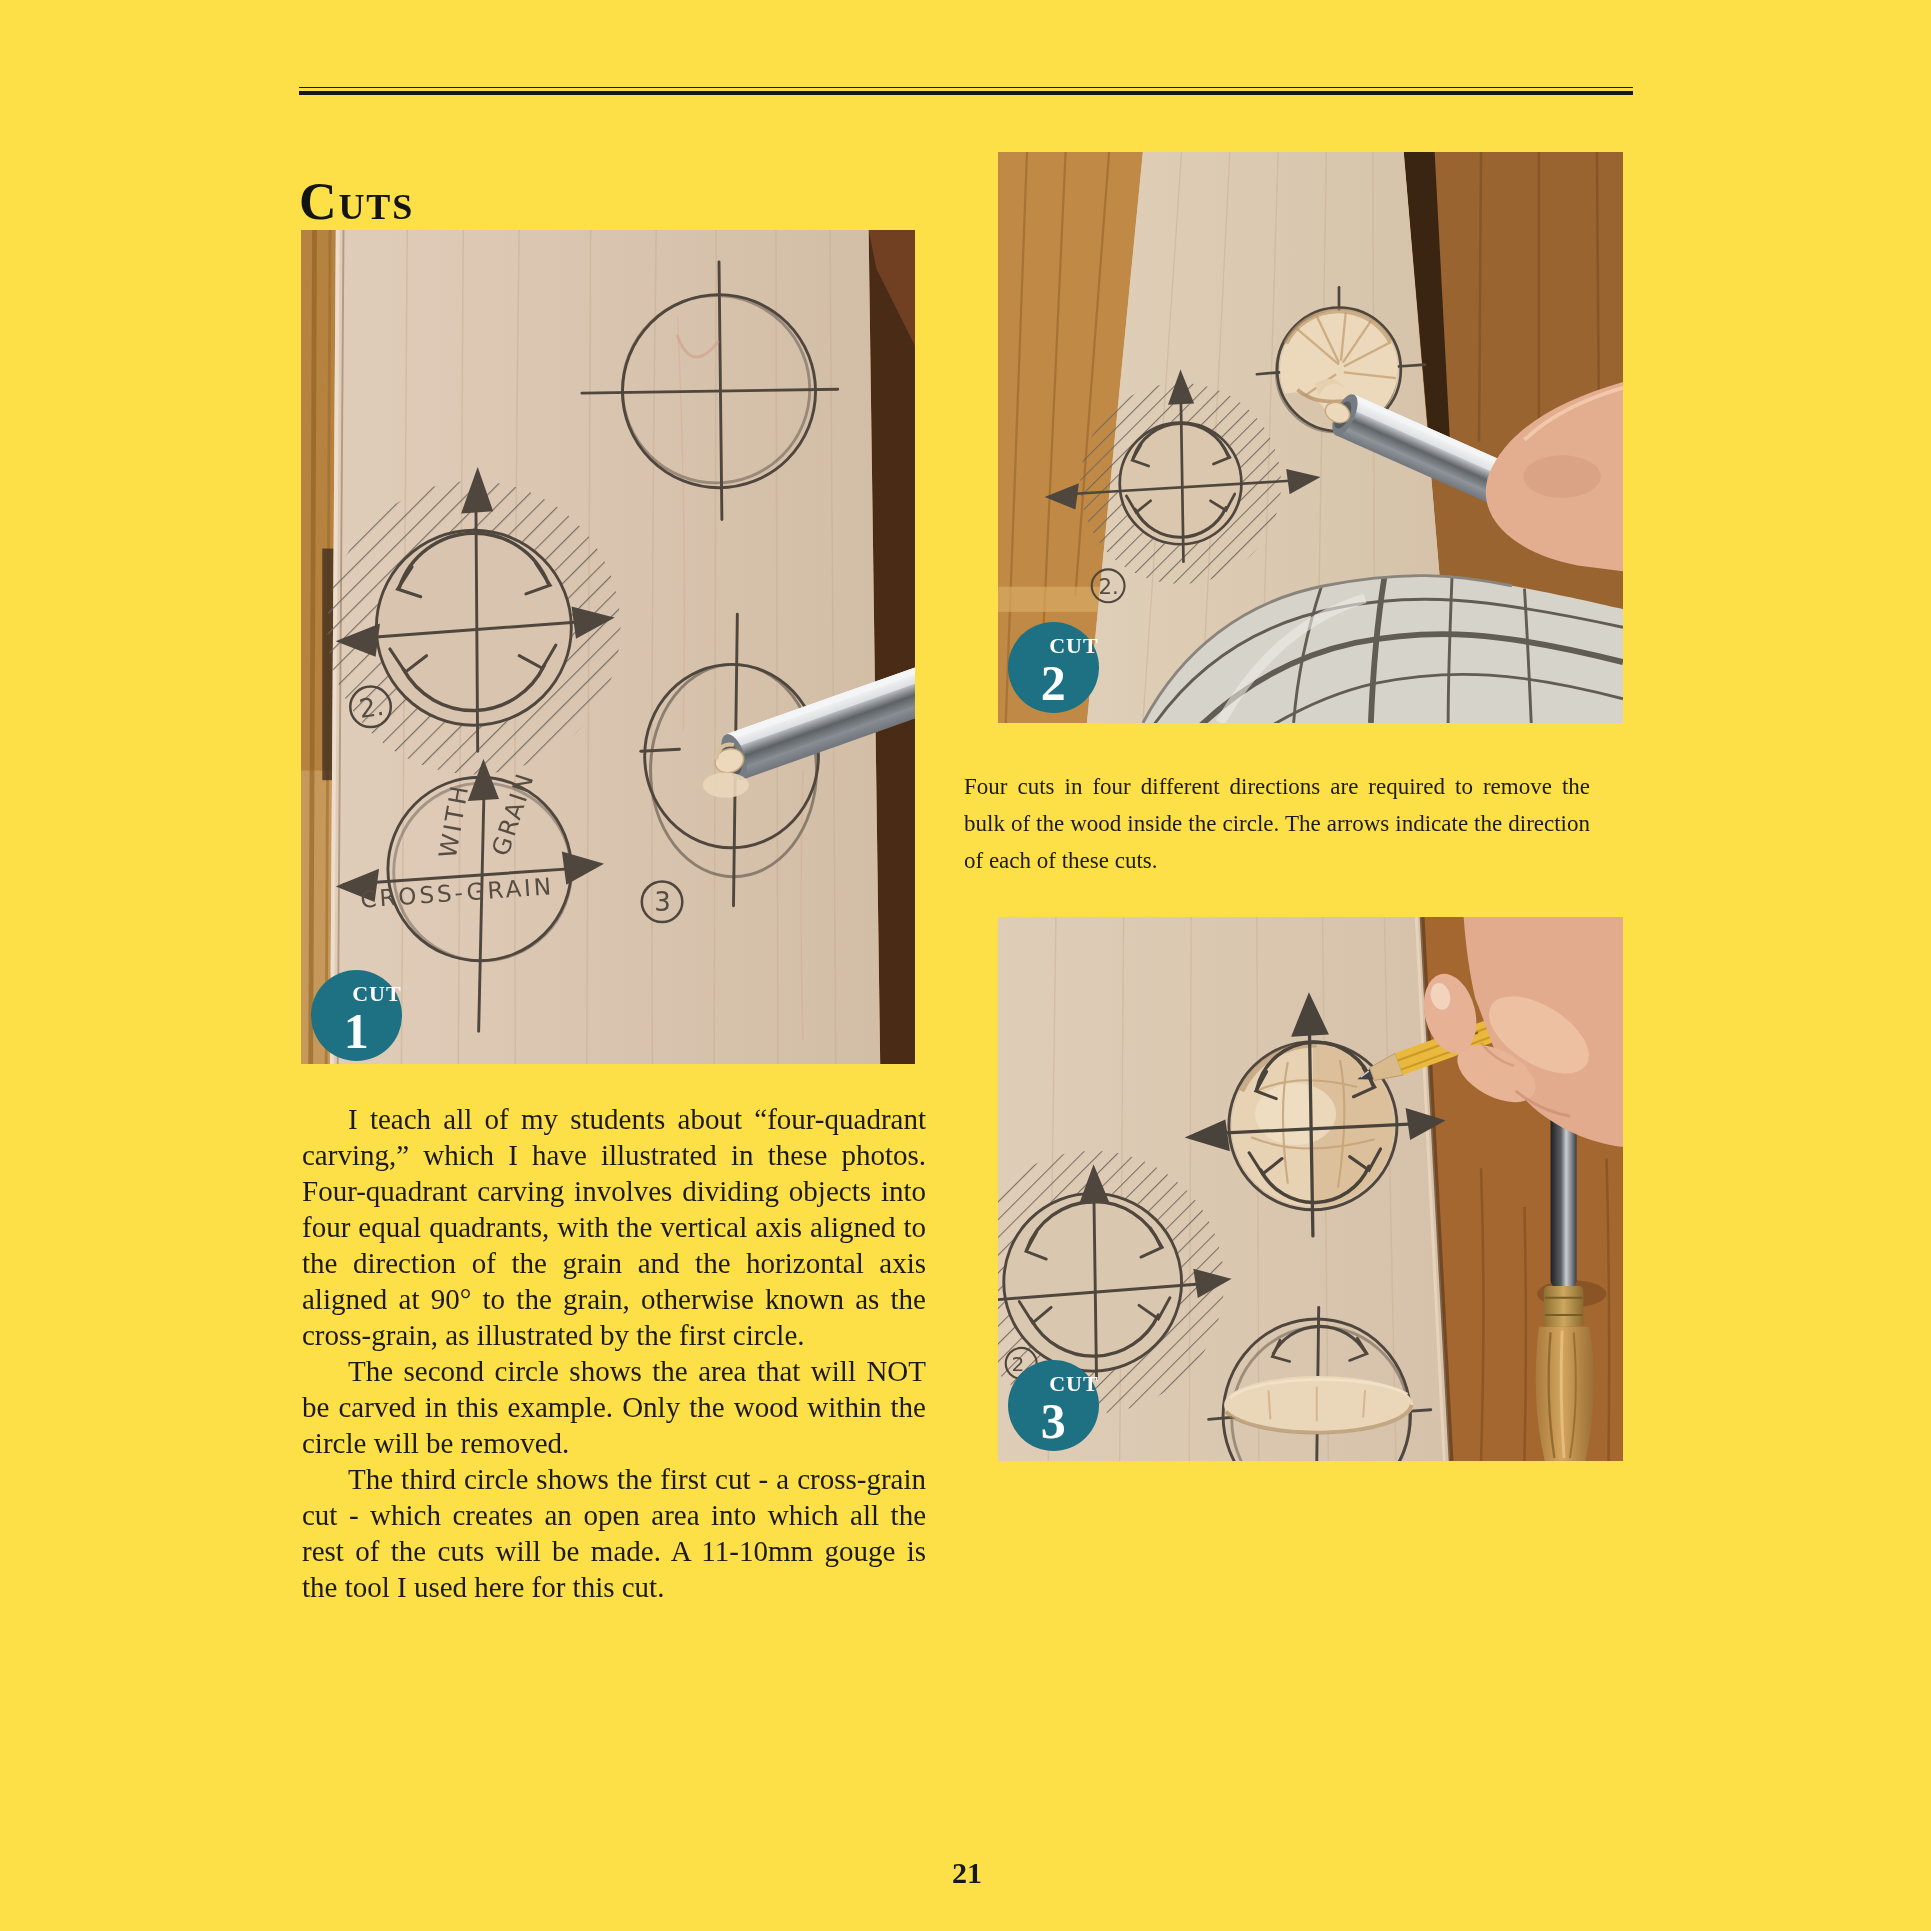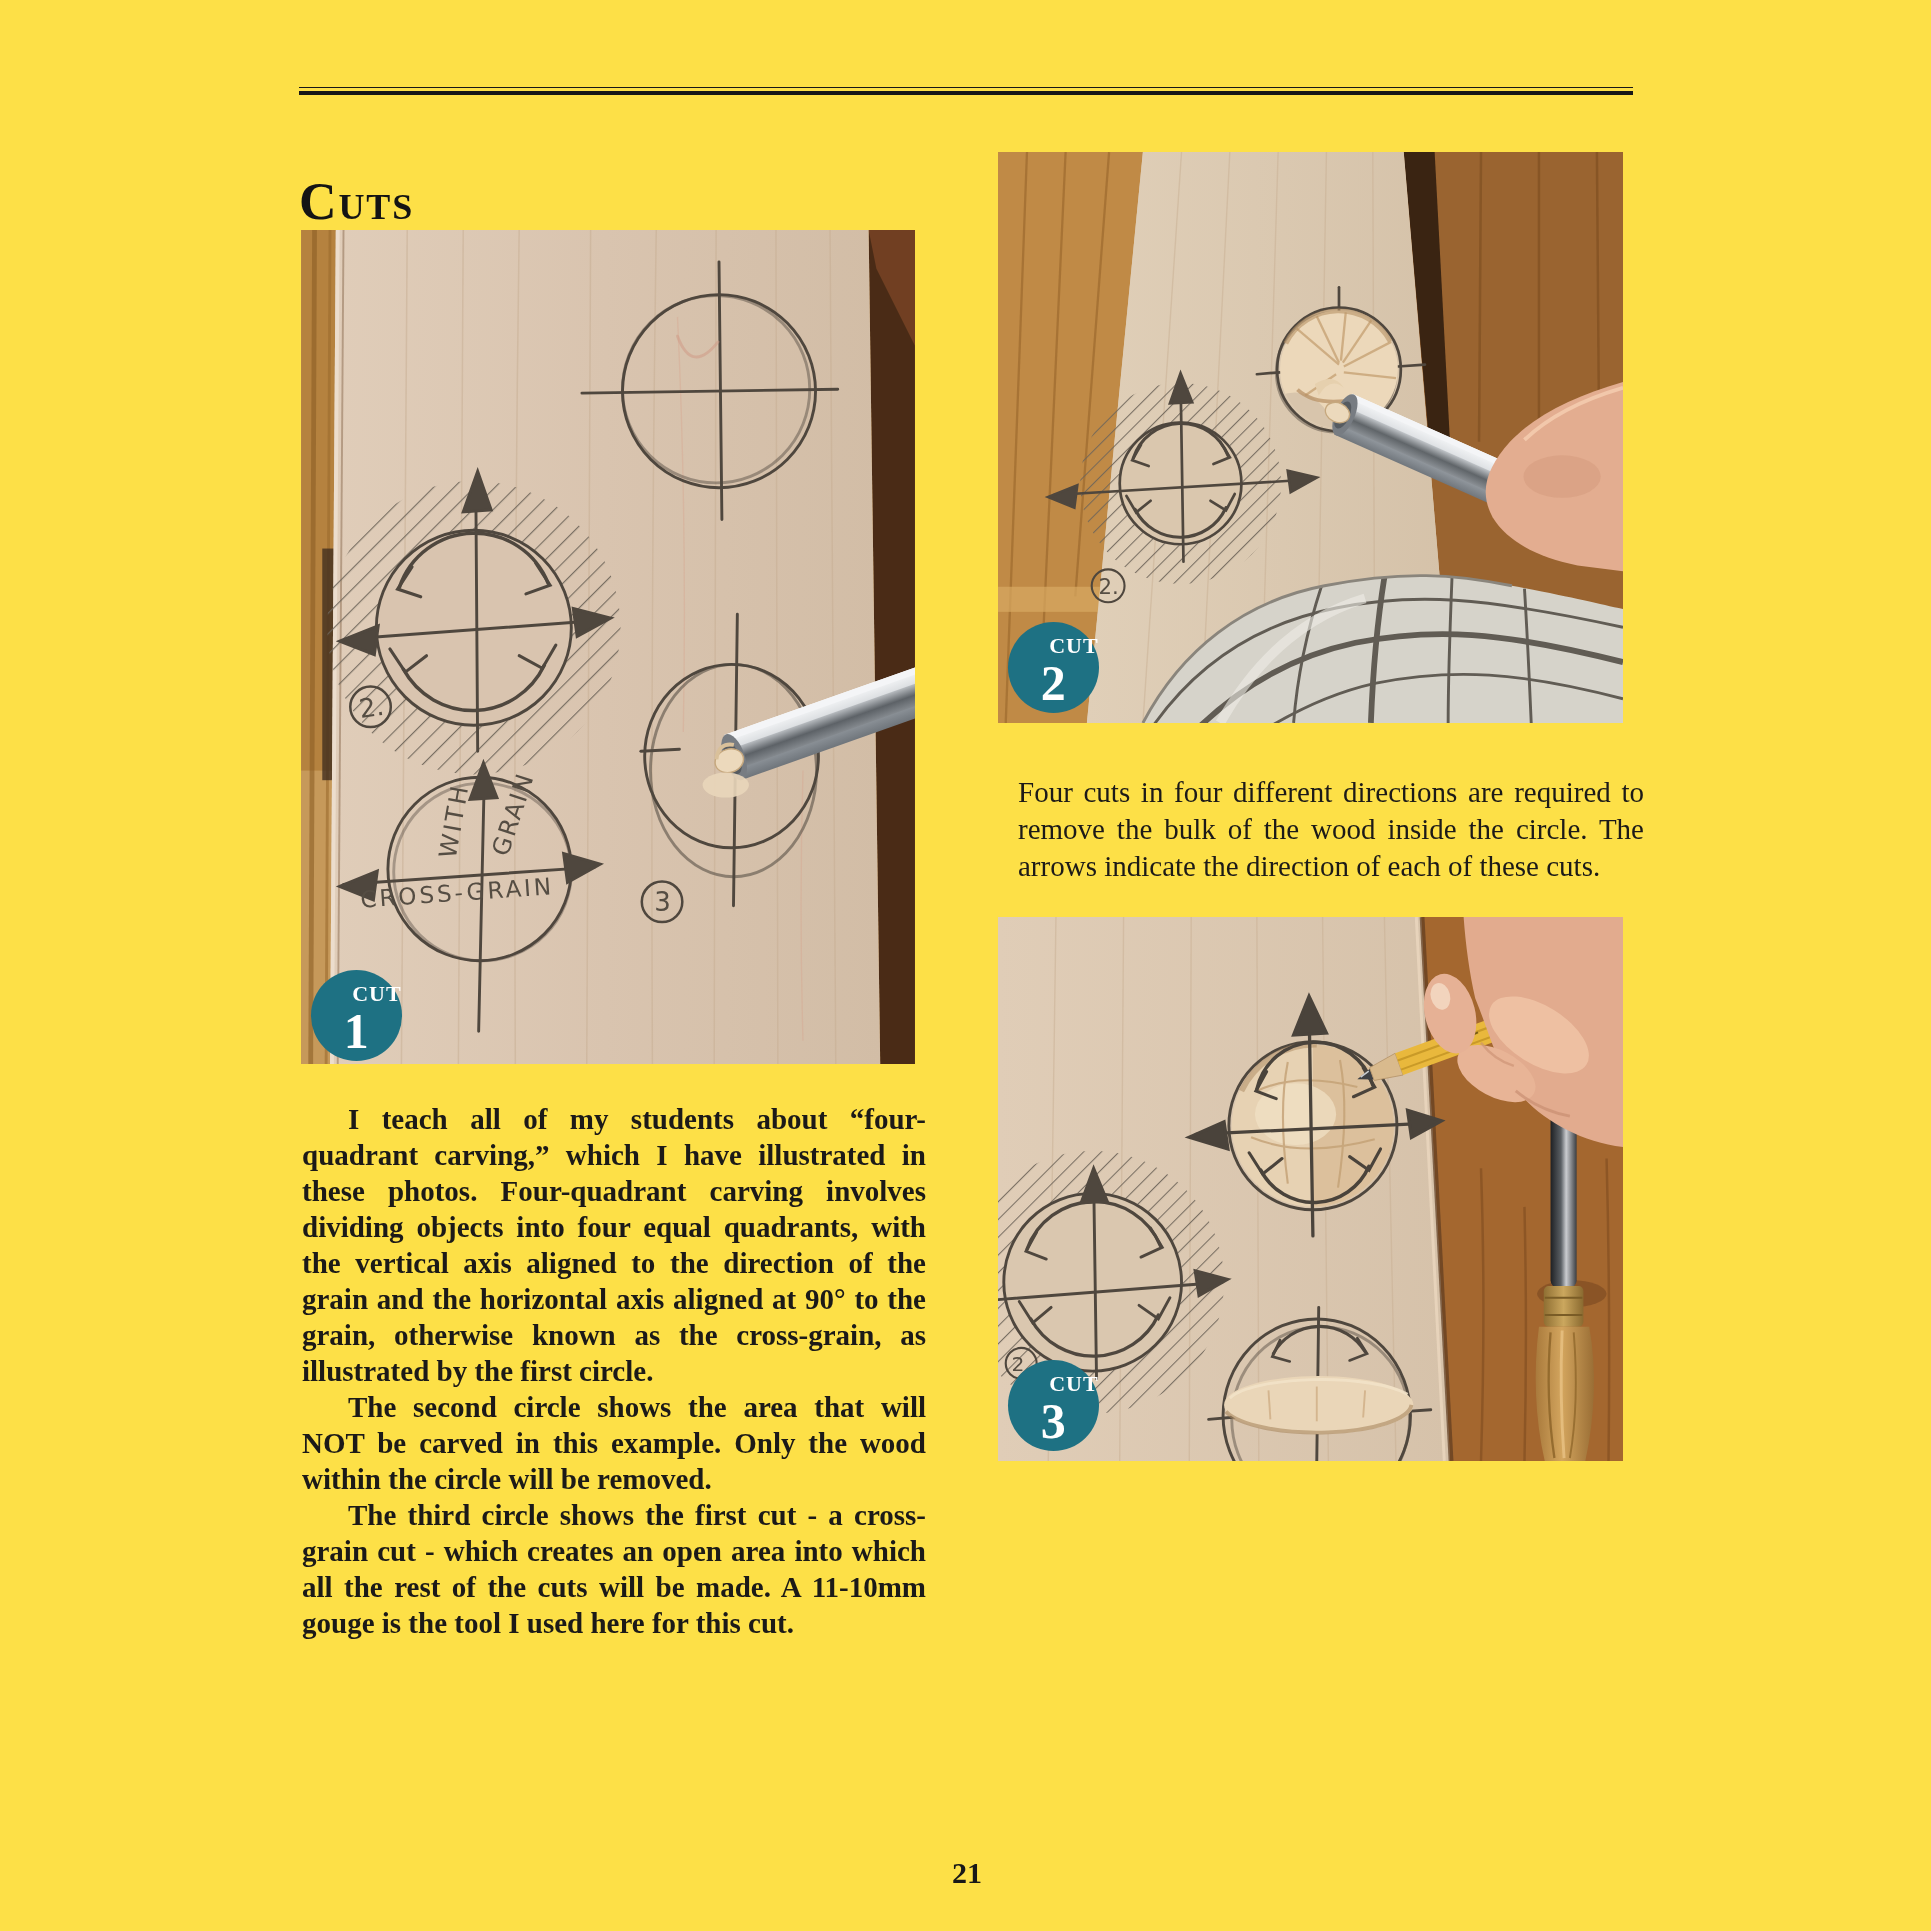--- a/index.html
+++ b/index.html
@@ -20,28 +20,28 @@
   .fig3{left:998px;top:917px;width:625px;height:544px;}
   .badge{
     position:absolute;width:91px;height:91px;border-radius:50%;
     background:#1e7183;color:#ffffff;text-align:center;z-index:5;
   }
   .badge .cut{display:block;font-weight:bold;font-size:22px;letter-spacing:1px;margin-top:12.6px;line-height:1;text-align:right;}
   .badge .num{display:block;font-weight:bold;font-size:50px;line-height:1;margin-top:1px;}
   .b1{left:9.7px;bottom:2.9px;}
   .b2{left:9.7px;bottom:9.7px;}
   .b3{left:9.7px;bottom:9.7px;}
-  .bodytext{position:absolute;left:302px;top:1101px;width:624px;font-weight:bold;}
+  .bodytext{position:absolute;left:302px;top:1101px;width:624px;}
   .bodytext p{
     margin:0;text-indent:46px;text-align:justify;font-size:29px;line-height:36px;
     hyphens:auto;-webkit-hyphens:auto;
   }
   .caption{
-    position:absolute;left:1018px;width:626px;text-align:justify;
-    font-size:29px;line-height:37px;hyphens:auto;-webkit-hyphens:auto;
+    position:absolute;left:964px;width:626px;text-align:justify;
+    font-size:23px;line-height:37px;hyphens:auto;-webkit-hyphens:auto;
   }
   .cap2{top:745px;}
   .cap3{top:1462px;}
   .footer{
     position:absolute;left:302px;top:1823px;width:1330px;
     display:flex;align-items:center;
   }
   .frule{flex:1;border-top:1.9px solid #171717;border-bottom:3.9px solid #171717;height:2.9px;}
   .ftitle{font-style:italic;font-size:33px;margin:0 25px;white-space:nowrap;color:#181818;}
   .pagenum{

